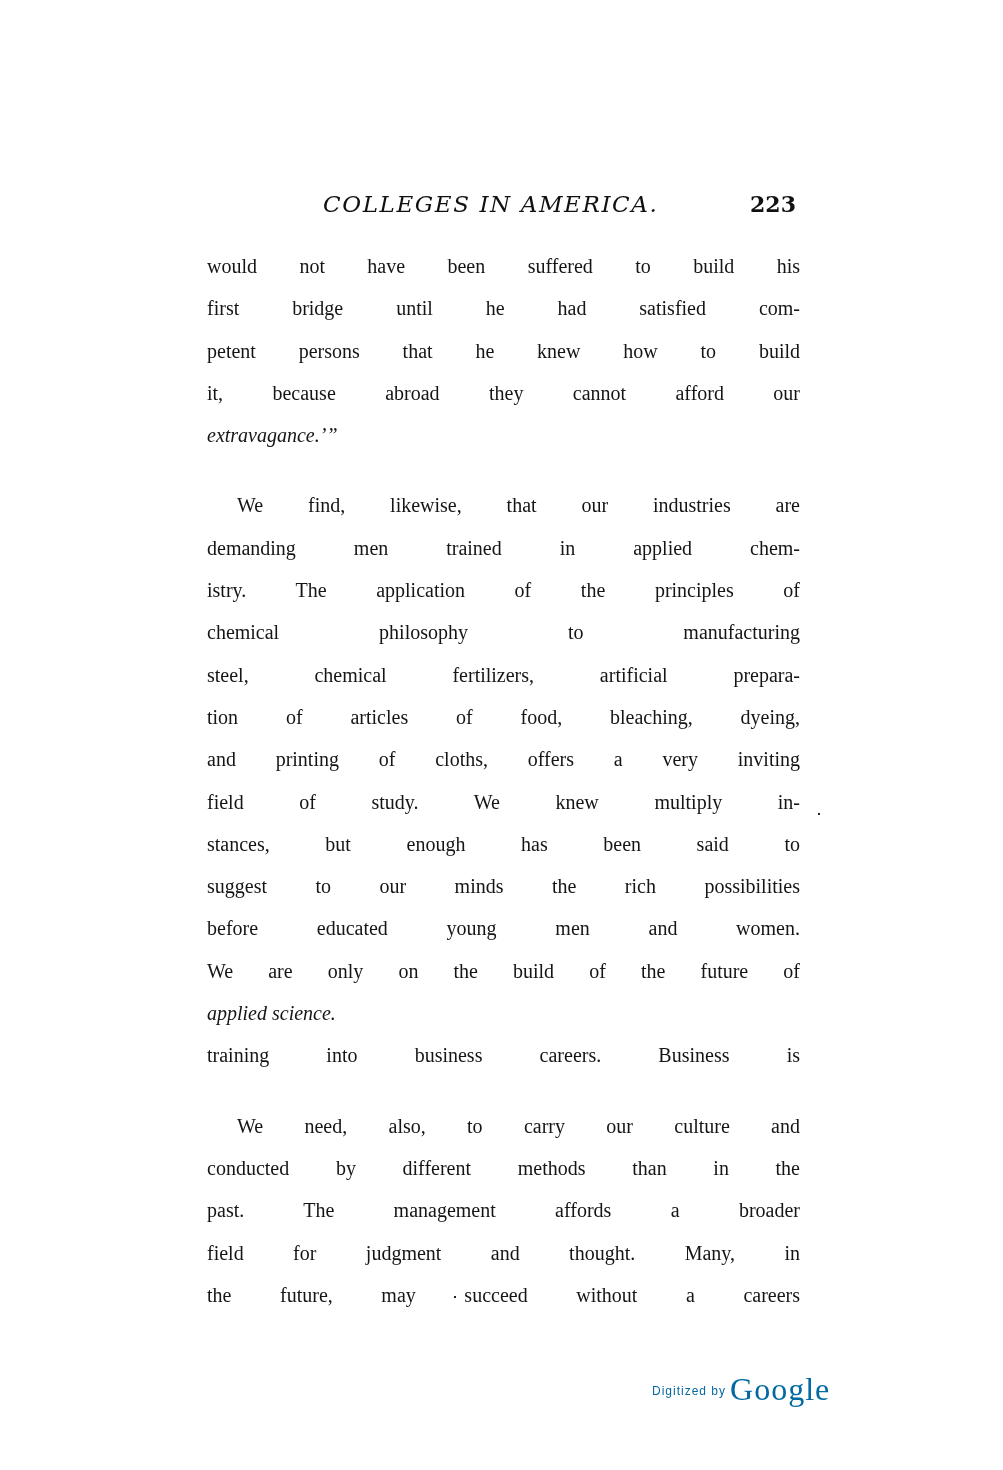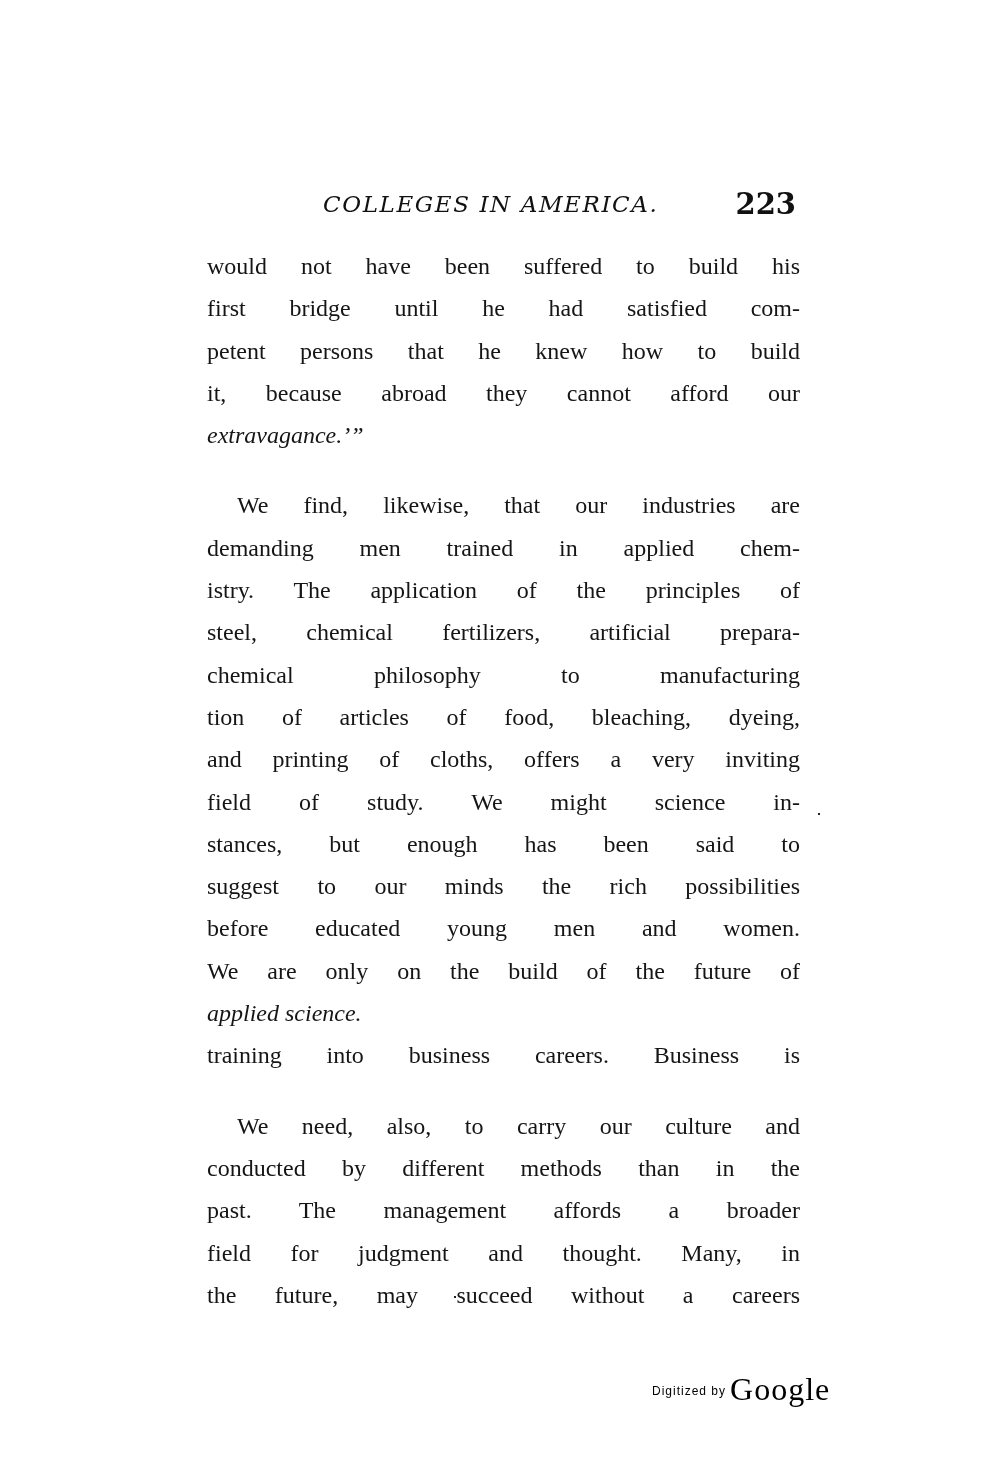--- a/index.html
+++ b/index.html
@@ -9,37 +9,37 @@
     position: absolute; left: 207px; top: 186px; width: 593px; height: 36px;
     font-family: "DejaVu Serif", "Liberation Serif", serif;
     color: #111;
   }
   .running-title {
     position: absolute; left: 116px; top: 0;
     font-style: italic; font-size: 23px; letter-spacing: 1.6px; line-height: 36px;
   }
   .page-number {
     position: absolute; right: 4px; top: 0;
-    font-size: 29px; line-height: 36px; font-weight: bold;
+    font-size: 22px; line-height: 36px; font-weight: bold;
   }
   .body-text {
     position: absolute; left: 207px; top: 245px; width: 593px;
     font-family: "Liberation Serif", "DejaVu Serif", serif;
-    font-size: 24px; color: #151515;
+    font-size: 20px; color: #151515;
   }
   .line {
     display: block; height: 42.3px; line-height: 42.3px;
     white-space: nowrap; text-align: justify; text-align-last: justify;
   }
   .line.last { text-align-last: left; font-style: italic; }
   .line.indent { padding-left: 30px; margin-top: 28px; }
   .stray-mark { position: absolute; width: 2px; height: 2px; background: #222; }
   .watermark {
     position: absolute; left: 652px; top: 1358px; height: 50px;
-    font-family: "Liberation Sans", sans-serif; color: #000000;
+    font-family: "Liberation Sans", sans-serif; color: #0369a1;
     display: flex; align-items: flex-end;
   }
   .watermark-prefix { font-size: 12px; letter-spacing: 1px; margin-right: 4px; margin-bottom: 10px; }
   .watermark-brand { font-family: "Liberation Serif", serif; font-size: 32px; letter-spacing: 1px; }
 </style>
 </head>
 <body>
 
 <div class="page">
 
@@ -53,25 +53,25 @@
       <span class="line">would not have been suffered to build his</span>
       <span class="line">first bridge until he had satisfied com-</span>
       <span class="line">petent persons that he knew how to build</span>
       <span class="line">it, because abroad they cannot afford our</span>
       <span class="line last">extravagance.’”</span>
     </div>
     <div>
       <span class="line indent">We find, likewise, that our industries are</span>
       <span class="line">demanding men trained in applied chem-</span>
       <span class="line">istry.  The application of the principles of</span>
+      <span class="line">chemical philosophy to manufacturing</span>
       <span class="line">steel, chemical fertilizers, artificial prepara-</span>
-      <span class="line">chemical philosophy to manufacturing</span>
       <span class="line">tion of articles of food, bleaching, dyeing,</span>
       <span class="line">and printing of cloths, offers a very inviting</span>
-      <span class="line">field of study. We might science in-</span>
+      <span class="line">field of study. We knew multiply in-</span>
       <span class="line">stances, but enough has been said to</span>
       <span class="line">suggest to our minds the rich possibilities</span>
       <span class="line">before educated young men and women.</span>
       <span class="line">We are only on the build of the future of</span>
       <span class="line last">applied science.</span>
     </div>
     <div>
       <span class="line">training into business careers.  Business is</span>
       <span class="line indent">We need, also, to carry our culture and</span>
       <span class="line">conducted by different methods than in the</span>

